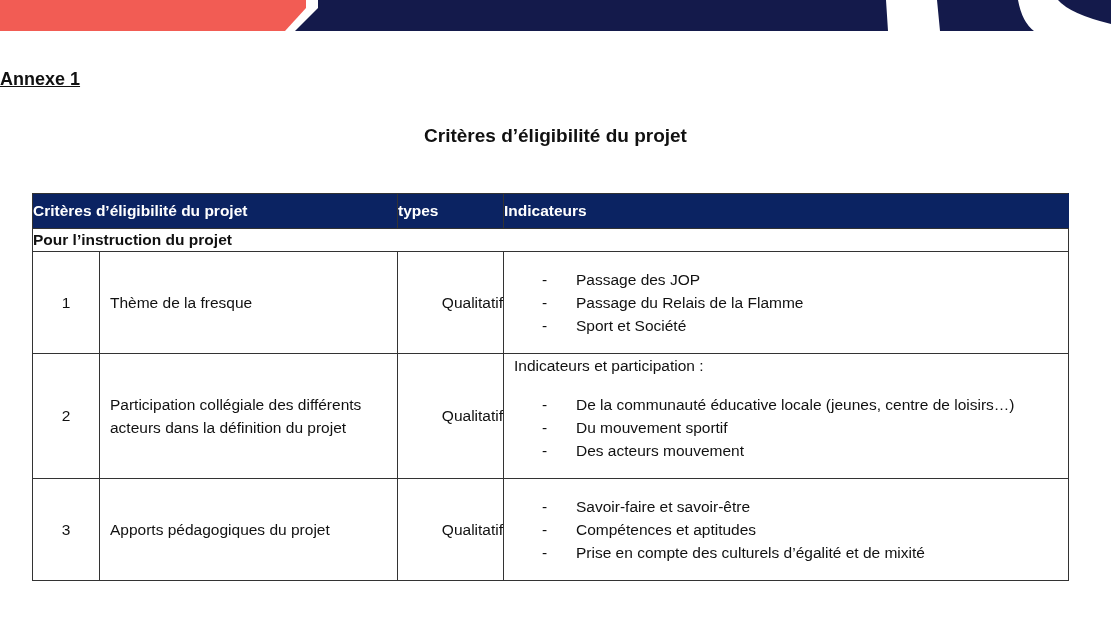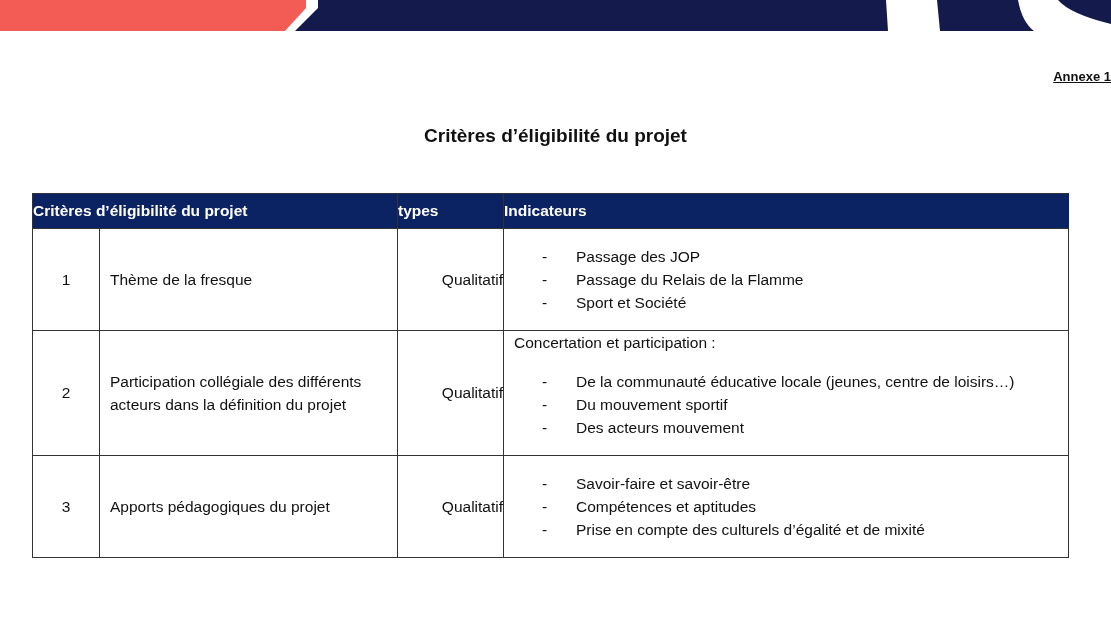--- a/index.html
+++ b/index.html
@@ -3,22 +3,22 @@
 <meta charset="utf-8">
 <style>
   html, body { margin: 0; padding: 0; }
   body {
     width: 1111px; height: 632px; overflow: hidden; background: #ffffff;
     font-family: "Liberation Sans", "DejaVu Sans", sans-serif; color: #111;
     position: relative;
   }
   .banner { position: absolute; left: 0; top: 0; width: 1111px; height: 31px; }
   .annex-title {
-    position: absolute; left: 0; width: 1111px; top: 69px; text-align: right;
-    font-weight: bold; font-size: 13px; text-decoration: underline;
+    position: absolute; left: 0; width: 1111px; top: 69px; text-align: left;
+    font-weight: bold; font-size: 18px; text-decoration: underline;
   }
   .annex-subtitle {
     position: absolute; left: 0; width: 1111px; top: 125px; text-align: center;
     font-weight: bold; font-size: 19px;
   }
   table.criteria {
     position: absolute; left: 32px; top: 193px; width: 1037px;
     border-collapse: collapse; font-size: 15.5px;
   }
   table.criteria td, table.criteria th {
@@ -60,40 +60,43 @@
 
 <table class="criteria">
   <thead>
     <tr>
       <th colspan="2">Critères d’éligibilité du projet</th>
       <th>types</th>
       <th>Indicateurs</th>
     </tr>
   </thead>
   <tbody>
+    <tr class="section-row">
+      <td colspan="4">Pour l’instruction du projet</td>
+    </tr>
 
     <tr class="row1">
       <td class="num">1</td>
       <td class="crit">Thème de la fresque</td>
       <td class="type">Qualitatif</td>
       <td class="ind">
         <ul class="dash">
           <li>Passage des JOP</li>
           <li>Passage du Relais de la Flamme</li>
           <li>Sport et Société</li>
         </ul>
       </td>
     </tr>
 
     <tr class="row2">
       <td class="num">2</td>
       <td class="crit">Participation collégiale des différents acteurs dans la définition du projet</td>
       <td class="type">Qualitatif</td>
       <td class="ind">
-        <div>Concertation et participation :</div>
+        <div>Indicateurs et participation :</div>
         <ul class="dash">
           <li>De la communauté éducative locale (jeunes, centre de loisirs…)</li>
           <li>Du mouvement sportif</li>
           <li>Des acteurs mouvement</li>
         </ul>
       </td>
     </tr>
 
     <tr class="row3">
       <td class="num">3</td>

